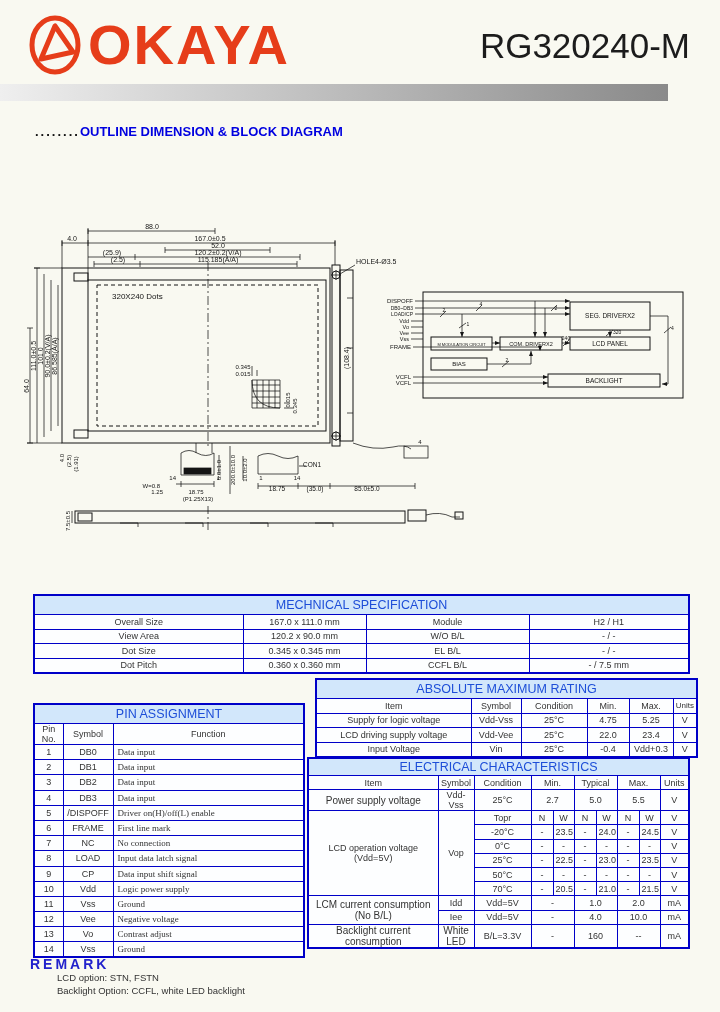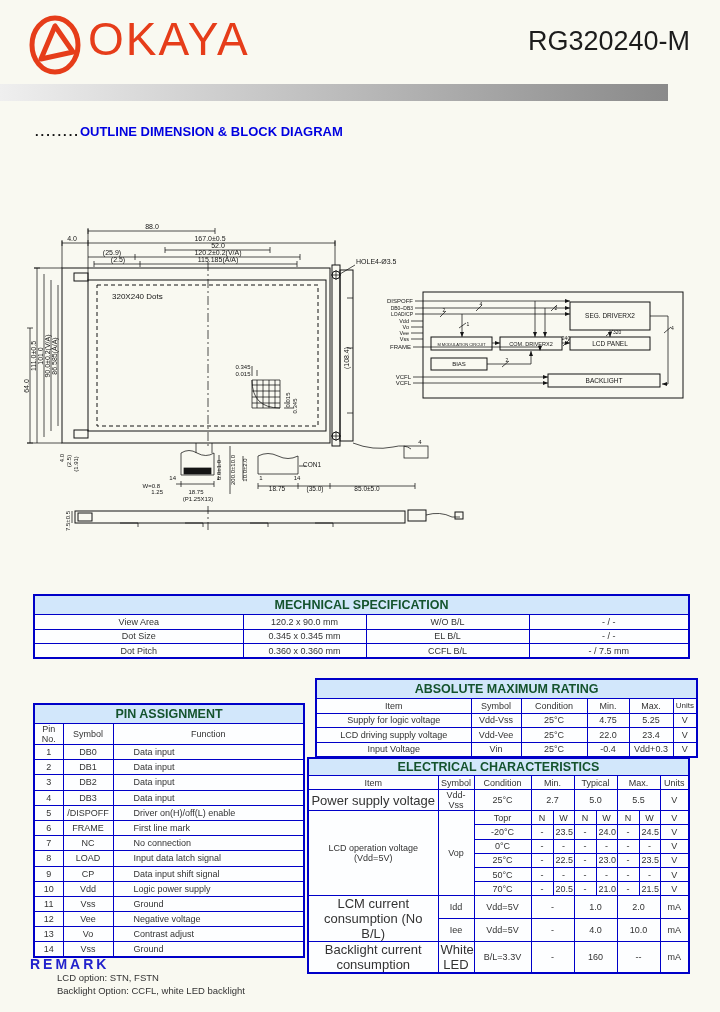--- a/index.html
+++ b/index.html
@@ -1,41 +1,41 @@
 <!DOCTYPE html>
 <html style="--brand_red: #e63d1a; --title_text: #1c1c1c; --heading_blue: #0000e0; --table_border: #0000c8; --table_header_fill: #d2e7fb; --remark_blue: #2222cc; --bar_gradient_start: #efefef; --bar_gradient_end: #8a8a8a;"><head>
 <meta charset="utf-8">
 <style>
   html,body{margin:0;padding:0;}
   body{font-family:"Liberation Sans", sans-serif; background:#f8f8ef;}
   .page{position:relative;width:720px;height:1012px;background:#f9f9f1;overflow:hidden;}
 
   
   .logo-mark{position:absolute;left:28px;top:14px;}
-  .brand{position:absolute;left:88px;top:12px;font-size:46px;font-weight:400;letter-spacing:2px;color:var(--brand_red);}
-  .model{position:absolute;right:30px;top:26px;font-size:27px;color:var(--title_text);}
+  .brand{position:absolute;left:88px;top:12px;font-size:56px;font-weight:700;letter-spacing:2px;color:var(--brand_red);}
+  .model{position:absolute;right:30px;top:26px;font-size:35px;color:var(--title_text);}
   .gray-bar{position:absolute;left:0;top:84px;width:668px;height:17px;
     background:linear-gradient(to right,var(--bar_gradient_start),var(--bar_gradient_end));}
   .section-heading{position:absolute;left:35px;top:124px;font-size:13px;font-weight:bold;}
   .section-heading .dots{color:#111;letter-spacing:2px;}
   .section-heading .txt{color:var(--heading_blue);}
 
   
   .drawing{position:absolute;left:0;top:218px;}
   .drawing text{fill:#151515;stroke:none;font-family:"Liberation Sans",sans-serif;}
   .thin{stroke-width:.75;}
 
   
   table{border-collapse:collapse;position:absolute;table-layout:fixed;background:#fdfeff;}
   table,td,th{border:1px solid var(--table_border);}
   table{border-width:2px;}
-  th.title{background:var(--table_header_fill);font-size:12.5px;font-weight:700;height:18px;color:#14532d;}
+  th.title{background:var(--table_header_fill);font-size:12.5px;font-weight:400;height:18px;color:#1d4ed8;}
   td,th{font-size:9px;font-weight:400;color:#333;text-align:center;padding:0 2px;overflow:hidden;}
-  td.al{text-align:left;padding-left:20px;}
-  td.sm{font-size:13px;}
+  td.al{text-align:left;padding-left:4px;font-family:Liberation Serif, serif;}
+  td.sm{font-size:10px;}
   .t-mech{left:33px;top:594px;width:655px;}
   .t-mech tr{height:14.5px;}
   .t-pin{left:33px;top:703px;width:270px;}
   .t-pin tr{height:15.2px;}
   .t-abs{left:315px;top:678px;width:381px;}
   .t-abs tr{height:14.6px;}
   .t-abs th.units{font-size:8px;padding:0;}
   .t-elec{left:307px;top:757px;width:381px;}
   .t-elec tr{height:14.2px;}
   .t-elec th.title{height:16px;}
@@ -310,20 +310,26 @@
         <col style="width:163px">
         <col style="width:160px">
       </colgroup>
     <thead>
       <tr>
           <th class="title" colspan="4">MECHNICAL SPECIFICATION</th>
         </tr>
     </thead>
     <tbody>
         <tr>
+          <td>Overall Size</td>
+          <td>167.0 x 111.0 mm</td>
+          <td>Module</td>
+          <td>H2 / H1</td>
+        </tr>
+        <tr>
           <td>View Area</td>
           <td>120.2 x 90.0 mm</td>
           <td>W/O B/L</td>
           <td>- / -</td>
         </tr>
         <tr>
           <td>Dot Size</td>
           <td>0.345 x 0.345 mm</td>
           <td>EL B/L</td>
           <td>- / -</td>

